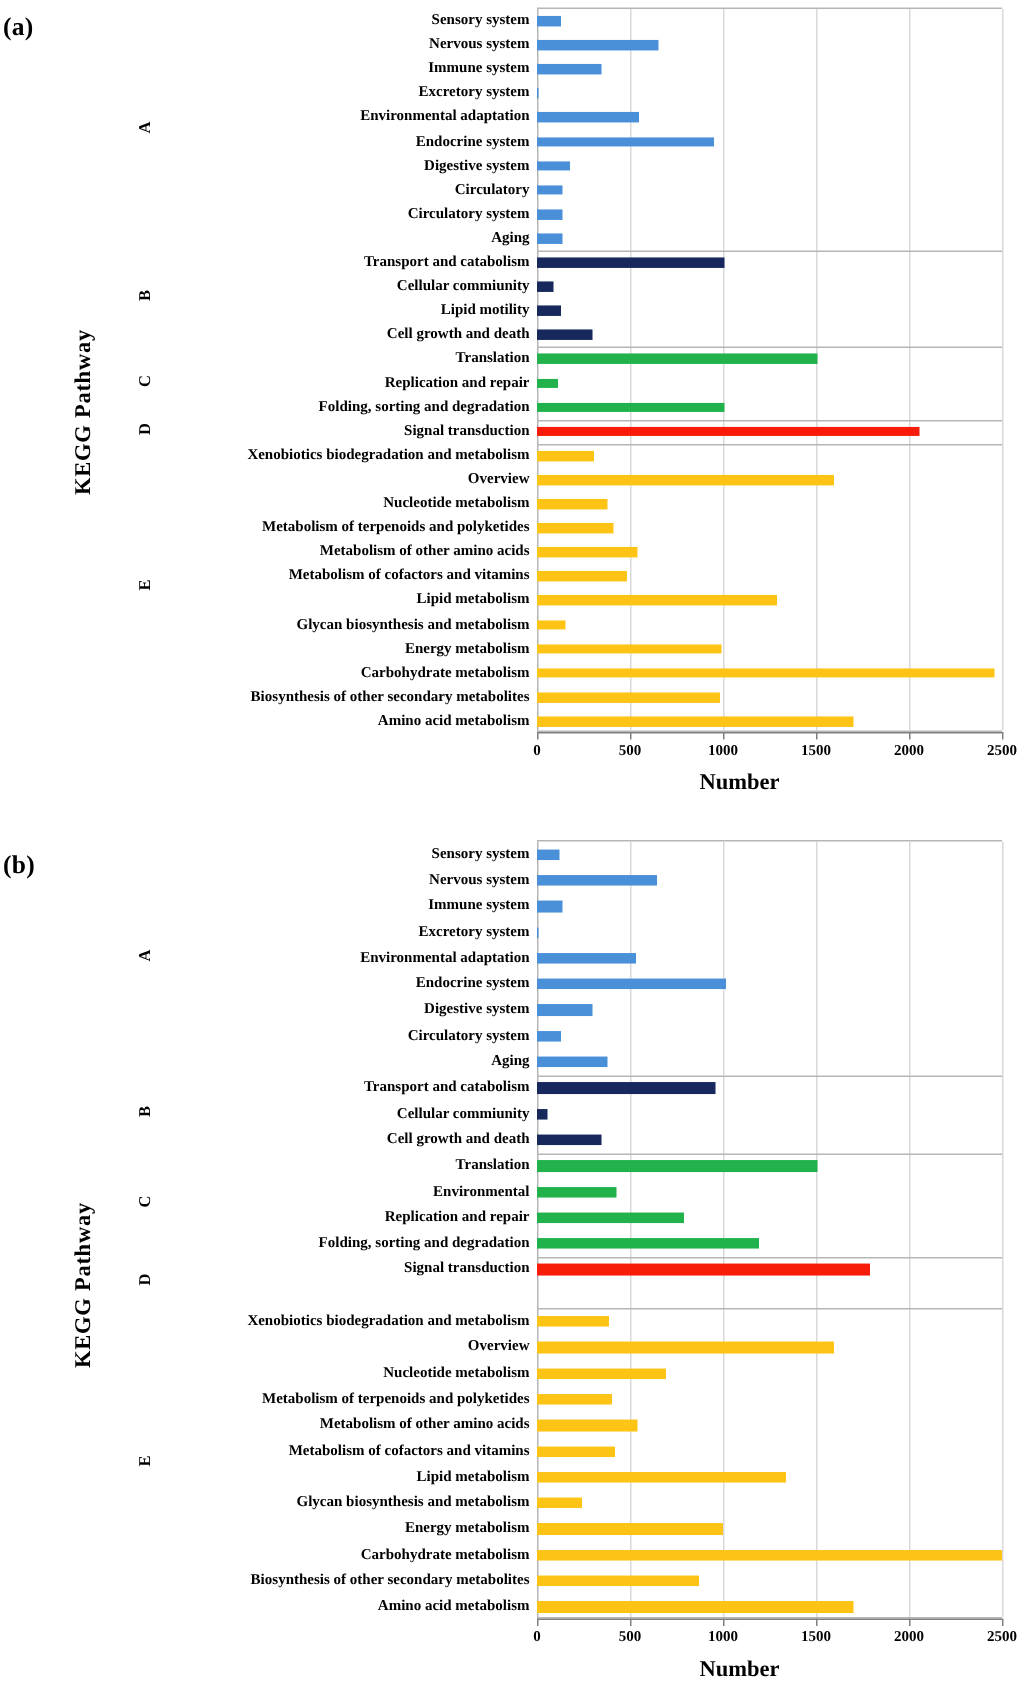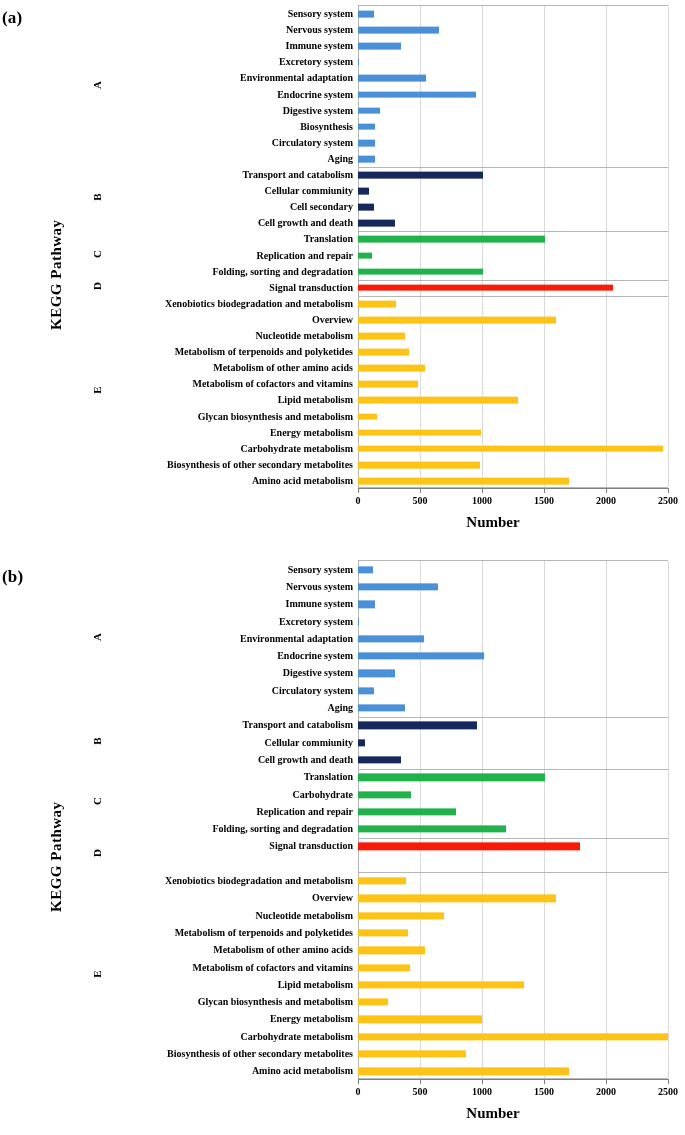--- a/index.html
+++ b/index.html
@@ -184,42 +184,42 @@
         </div>
         <div class="row" style="top: 80.5px; height: 16.1px;">
           <div class="cat-label">Endocrine system</div>
           <div class="bar" style="width: 118.42px; background: rgb(74, 144, 217); height: 6.762px;"></div>
         </div>
         <div class="row" style="top: 96.6px; height: 16.1px;">
           <div class="cat-label">Digestive system</div>
           <div class="bar" style="width: 21.7px; background: rgb(74, 144, 217); height: 6.762px;"></div>
         </div>
         <div class="row" style="top: 112.7px; height: 16.1px;">
-          <div class="cat-label">Biosynthesis</div>
+          <div class="cat-label">Circulatory</div>
           <div class="bar" style="width: 16.74px; background: rgb(74, 144, 217); height: 6.762px;"></div>
         </div>
         <div class="row" style="top: 128.8px; height: 16.1px;">
           <div class="cat-label">Circulatory system</div>
           <div class="bar" style="width: 17.36px; background: rgb(74, 144, 217); height: 6.762px;"></div>
         </div>
         <div class="row" style="top: 144.9px; height: 16.1px;">
           <div class="cat-label">Aging</div>
           <div class="bar" style="width: 17.36px; background: rgb(74, 144, 217); height: 6.762px;"></div>
         </div>
         <div class="sep" style="top: 161px;"></div>
         <div class="row" style="top: 161px; height: 16.1px;">
           <div class="cat-label">Transport and catabolism</div>
           <div class="bar" style="width: 125.24px; background: rgb(23, 40, 92); height: 6.762px;"></div>
         </div>
         <div class="row" style="top: 177.1px; height: 16.1px;">
           <div class="cat-label">Cellular commiunity</div>
           <div class="bar" style="width: 10.54px; background: rgb(23, 40, 92); height: 6.762px;"></div>
         </div>
         <div class="row" style="top: 193.2px; height: 16.1px;">
-          <div class="cat-label">Cell secondary</div>
+          <div class="cat-label">Lipid motility</div>
           <div class="bar" style="width: 16.12px; background: rgb(23, 40, 92); height: 6.762px;"></div>
         </div>
         <div class="row" style="top: 209.3px; height: 16.1px;">
           <div class="cat-label">Cell growth and death</div>
           <div class="bar" style="width: 37.2px; background: rgb(23, 40, 92); height: 6.762px;"></div>
         </div>
         <div class="sep" style="top: 225.4px;"></div>
         <div class="row" style="top: 225.4px; height: 16.1px;">
           <div class="cat-label">Translation</div>
           <div class="bar" style="width: 187.24px; background: rgb(34, 178, 76); height: 6.762px;"></div>
@@ -370,21 +370,21 @@
         <div class="row" style="top: 190.3px; height: 17.3px;">
           <div class="cat-label">Cell growth and death</div>
           <div class="bar" style="width: 43.4px; background: rgb(23, 40, 92); height: 7.266px;"></div>
         </div>
         <div class="sep" style="top: 207.6px;"></div>
         <div class="row" style="top: 207.6px; height: 17.3px;">
           <div class="cat-label">Translation</div>
           <div class="bar" style="width: 187.24px; background: rgb(34, 178, 76); height: 7.266px;"></div>
         </div>
         <div class="row" style="top: 224.9px; height: 17.3px;">
-          <div class="cat-label">Carbohydrate</div>
+          <div class="cat-label">Environmental</div>
           <div class="bar" style="width: 53.32px; background: rgb(34, 178, 76); height: 7.266px;"></div>
         </div>
         <div class="row" style="top: 242.2px; height: 17.3px;">
           <div class="cat-label">Replication and repair</div>
           <div class="bar" style="width: 97.96px; background: rgb(34, 178, 76); height: 7.266px;"></div>
         </div>
         <div class="row" style="top: 259.5px; height: 17.3px;">
           <div class="cat-label">Folding, sorting and degradation</div>
           <div class="bar" style="width: 147.56px; background: rgb(34, 178, 76); height: 7.266px;"></div>
         </div>

